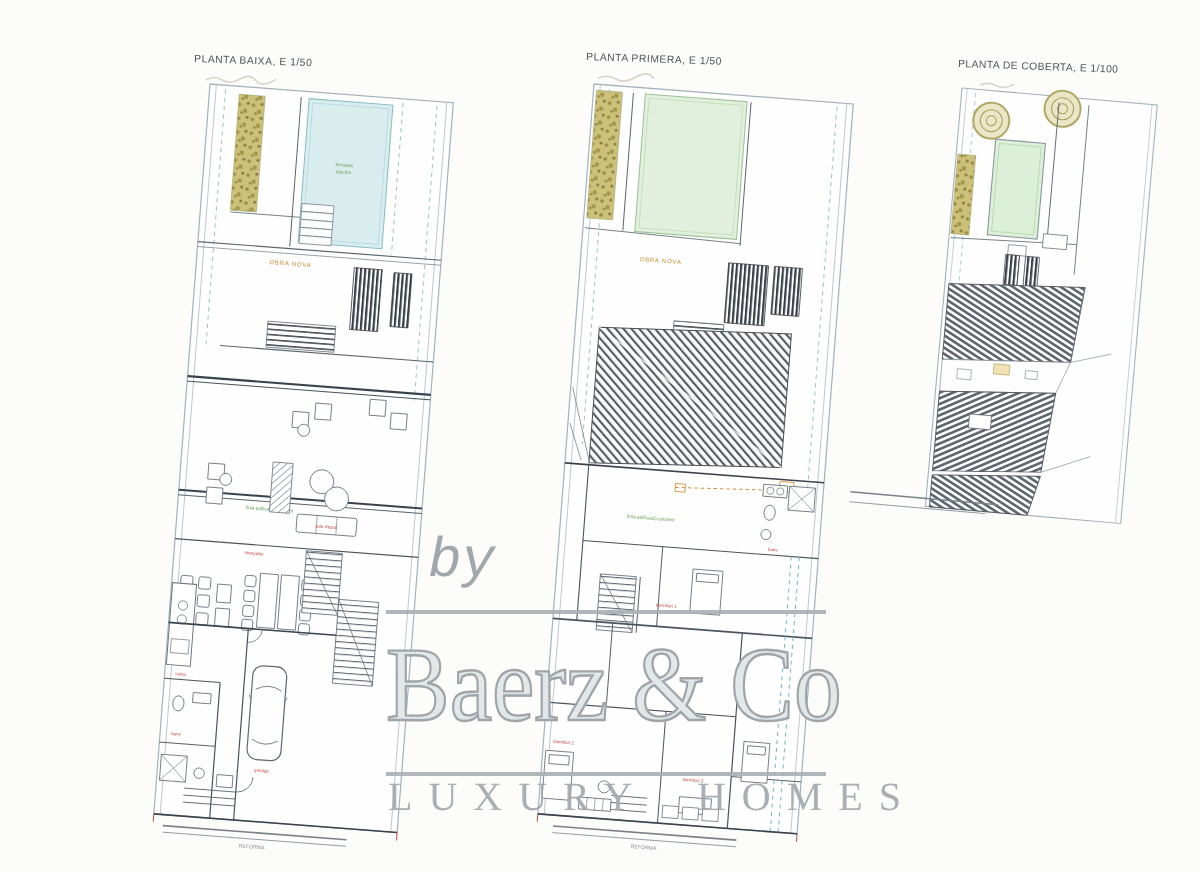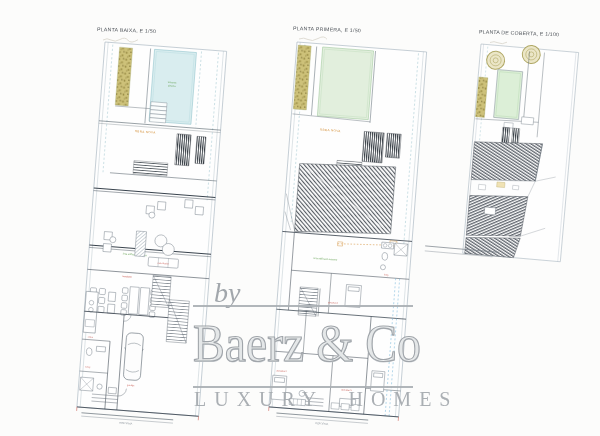--- a/index.html
+++ b/index.html
@@ -1,20 +1,20 @@
 <!DOCTYPE html>
 <html><head>
 <meta charset="utf-8">
 <style>
   html,body{margin:0;padding:0;background:#ffffff;}
   .sheet{position:relative;width:600px;height:436px;background:#fcfcfb;overflow:hidden;
          font-family:"Liberation Sans",sans-serif;}
   .sheet svg{position:absolute;left:0;top:0;z-index:1;}
   .wm{position:absolute;left:0;top:0;width:600px;height:436px;z-index:2;pointer-events:none;}
-  .wm-by{position:absolute;left:214px;top:279px;font-family:Liberation Serif, serif;
+  .wm-by{position:absolute;left:214px;top:268px;font-family:Liberation Mono, monospace;
          font-style:italic;font-size:28px;color:#a2a7ac;line-height:1;}
   .wm-rule{position:absolute;left:193px;width:220px;height:1.8px;background:#a9aeb3;opacity:.9;}
   .wm-rule-top{top:305px;}
   .wm-rule-bottom{top:386px;}
   .wm-brand{position:absolute;left:193px;top:317px;font-family:"Liberation Serif",serif;
             font-size:53px;line-height:1;white-space:nowrap;
             transform:scaleX(.9);transform-origin:0 0;
             color:rgba(246,247,248,0.55);-webkit-text-stroke:1.2px #a0a5aa;
             text-shadow:0.5px 0.5px 0 #ced2d6;}
   .wm-tagline{position:absolute;left:194px;top:389px;font-family:"Liberation Serif",serif;

